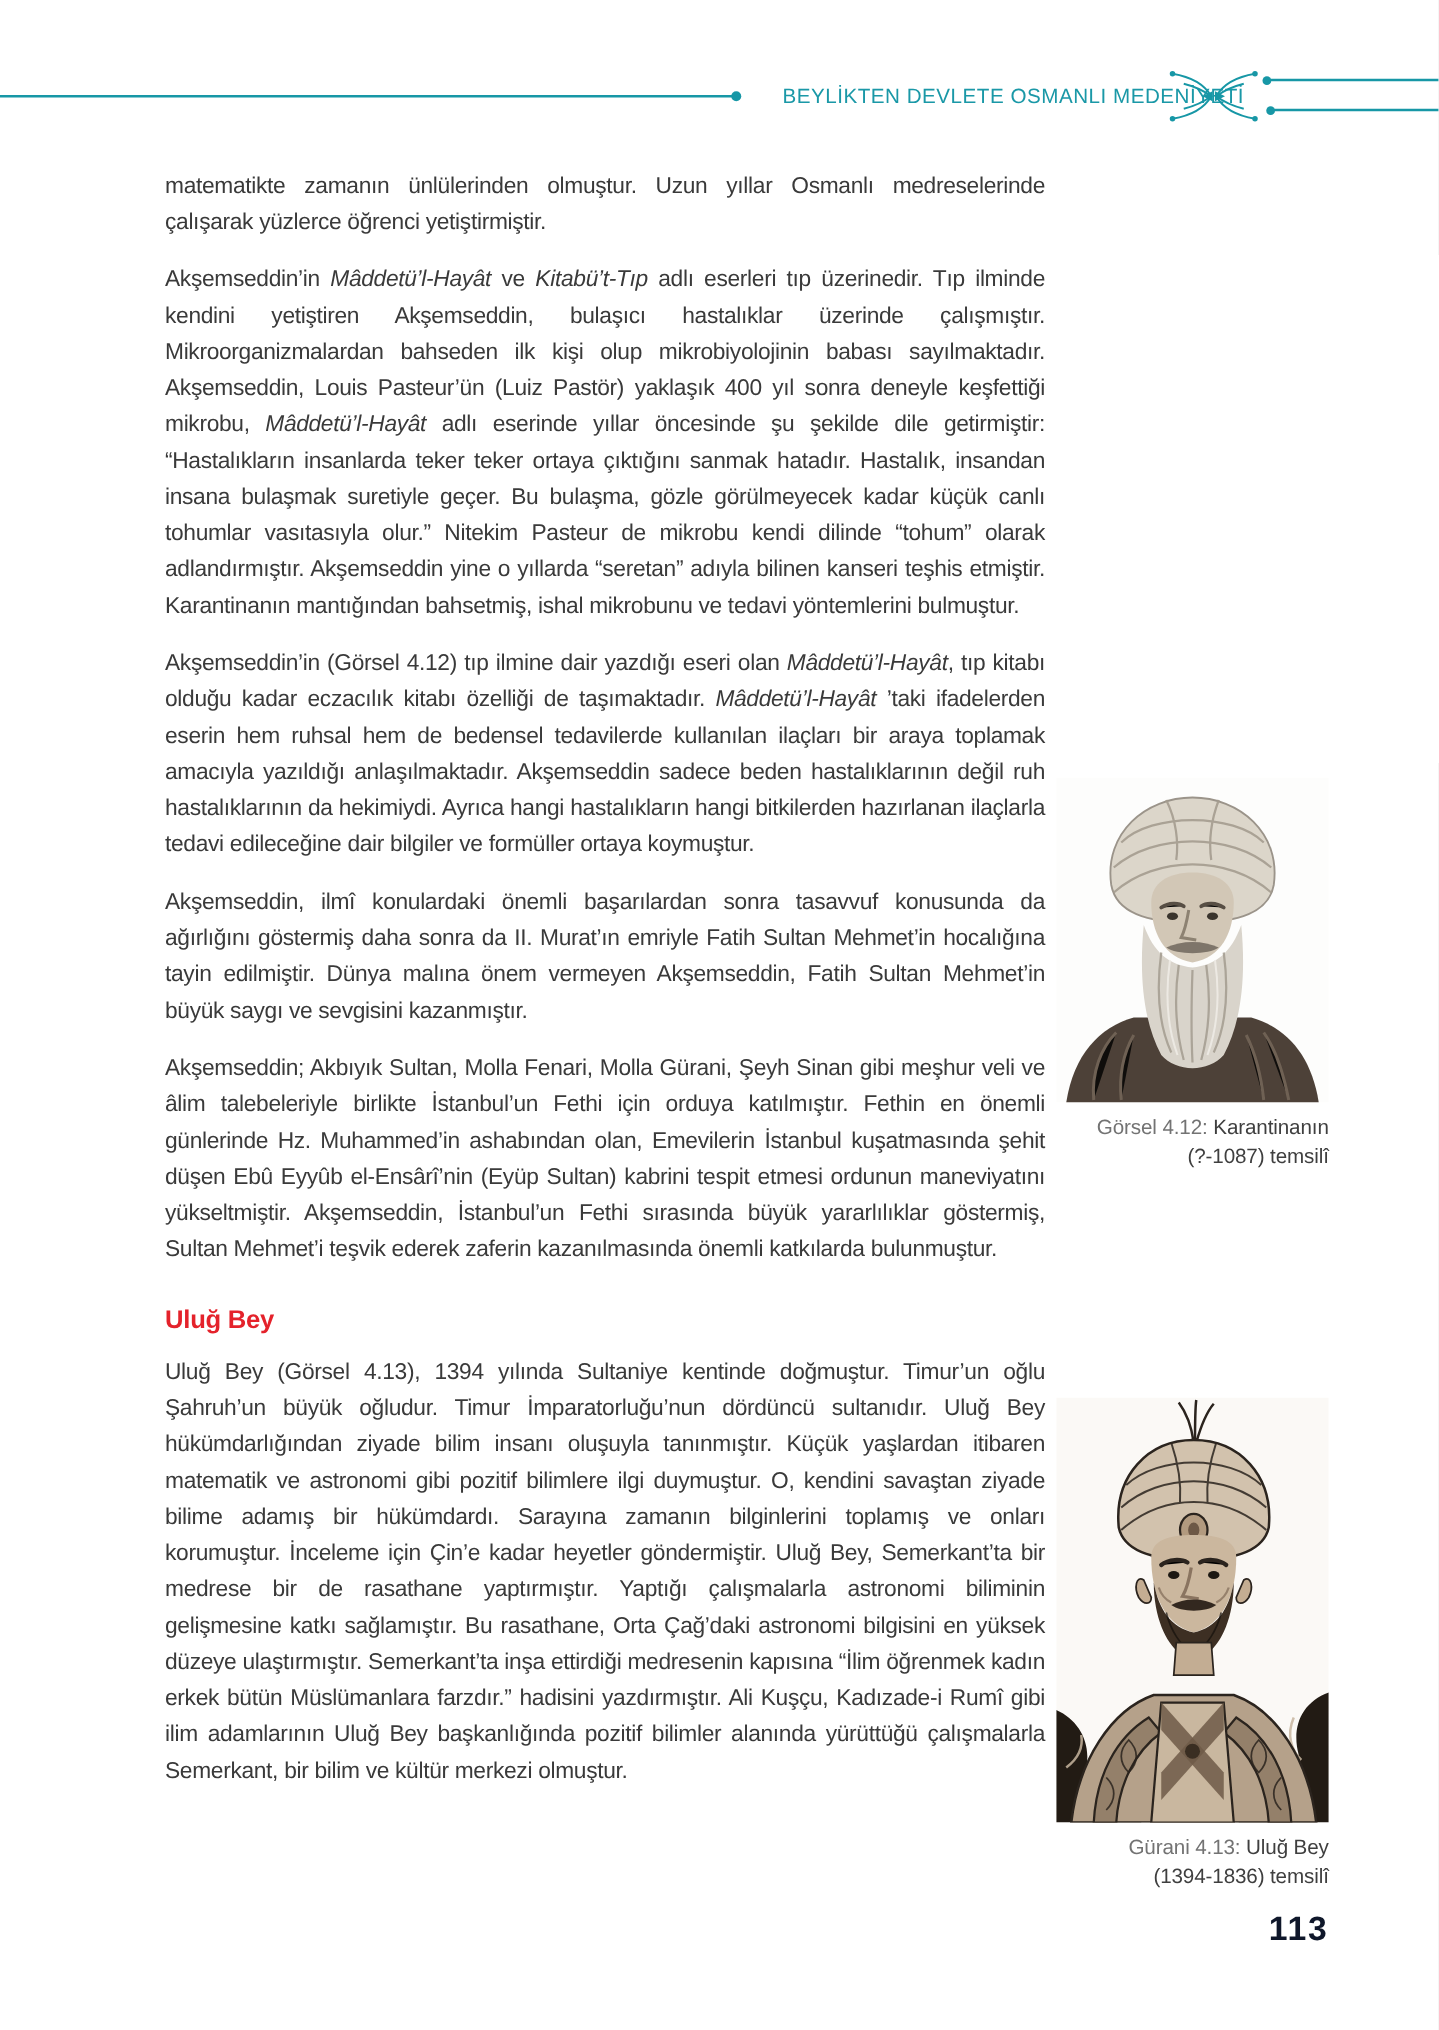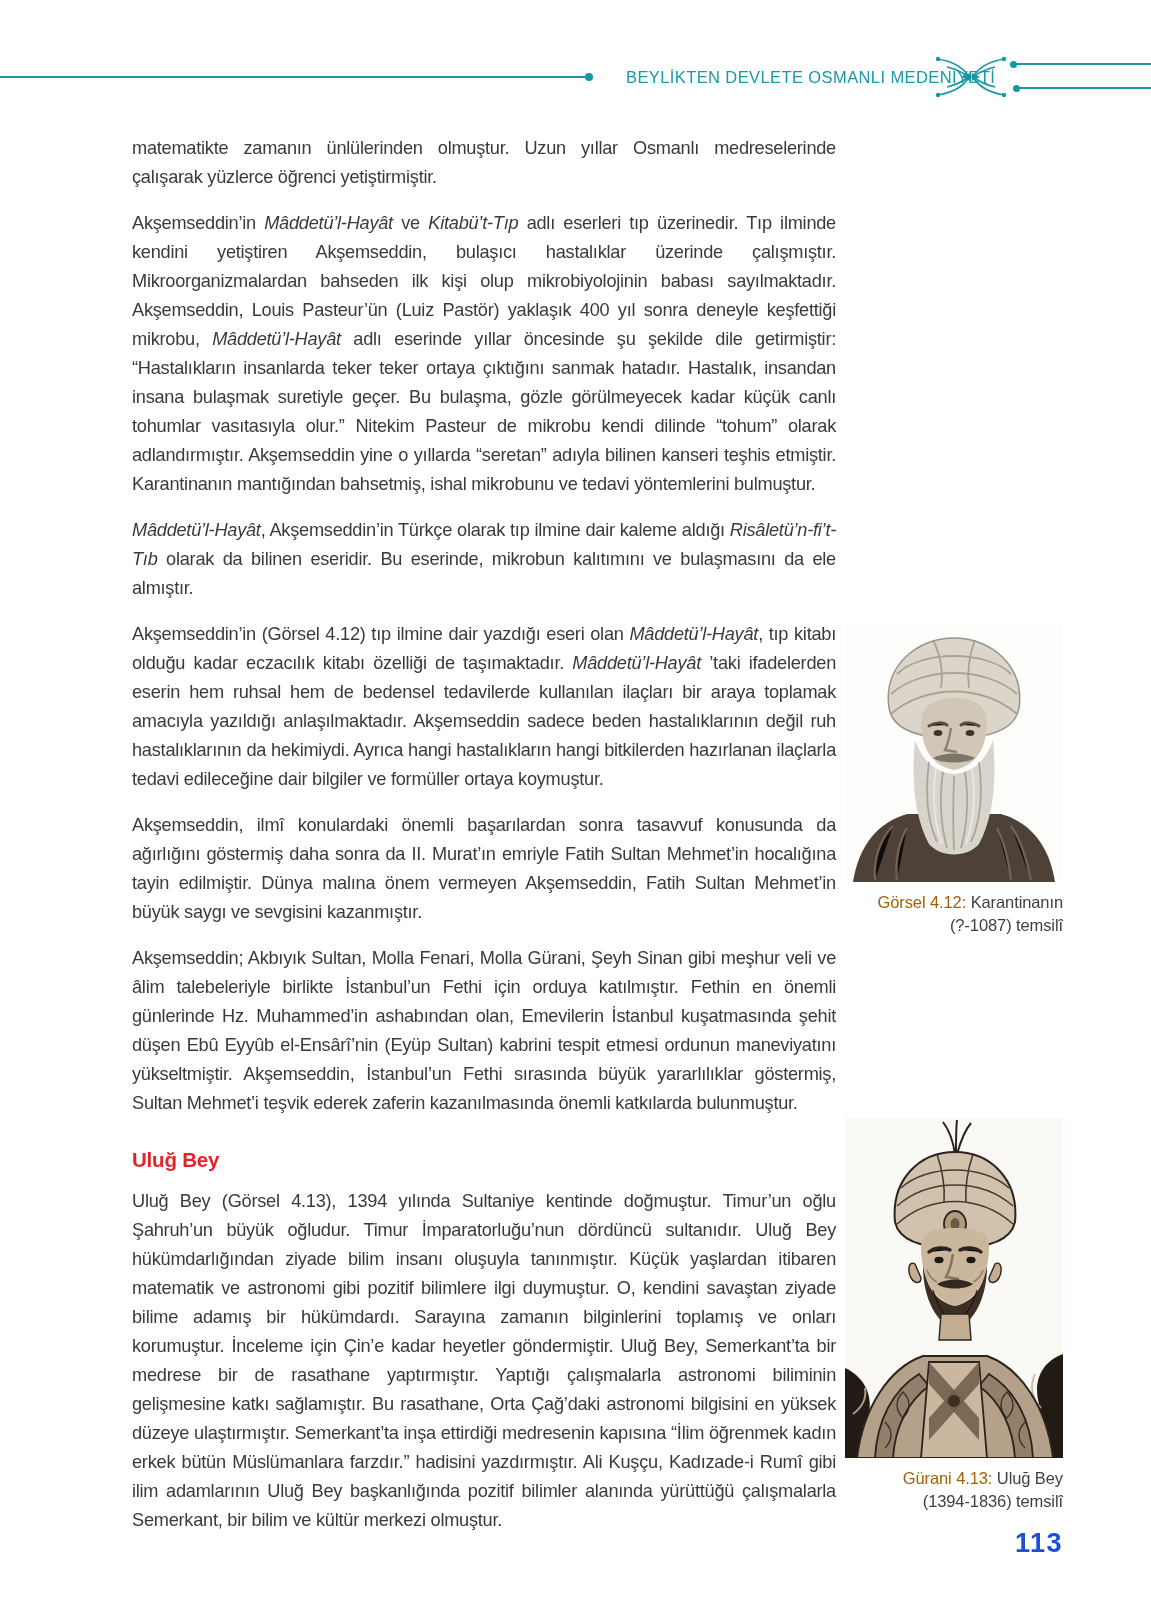--- a/index.html
+++ b/index.html
@@ -35,25 +35,25 @@
   }
   
   .figure{position:absolute;left:845px;width:218px;margin:0;padding:0;}
   .fig1{top:622px;}
   .fig2{top:1118px;}
   .figure svg{display:block;}
   .figcaption{
     margin-top:9px;text-align:right;font-size:16.5px;line-height:23px;
     letter-spacing:-0.1px;color:#3f3f3f;
   }
-  .cap-label{color:#a16207;}
+  .cap-label{color:#737373;}
   
   .page-number{
     position:absolute;top:1528px;right:88px;
-    color:#1d4ed8;font-weight:bold;font-size:27px;letter-spacing:1.5px;
+    color:#0f172a;font-weight:bold;font-size:27px;letter-spacing:1.5px;
   }
 </style>
 </head>
 <body>
 
 <div class="page">
 
   <div class="header">
     <div class="rule-left">
         <span class="enddot"></span>
@@ -81,21 +81,20 @@
         <span class="startdot"></span>
       </div>
     <div class="rule-right rr2">
         <span class="startdot"></span>
       </div>
   </div>
 
   <div class="maincol">
     <p><span>matematikte zamanın ünlülerinden olmuştur. Uzun yıllar Osmanlı medreselerinde çalışarak yüzlerce öğrenci yetiştirmiştir.</span></p>
     <p><span>Akşemseddin’in </span><span class="it">Mâddetü’l-Hayât</span><span> ve </span><span class="it">Kitabü’t-Tıp</span><span> adlı eserleri tıp üzerinedir. Tıp ilminde kendini yetiştiren Akşemseddin, bulaşıcı hastalıklar üzerinde çalışmıştır. Mikroorganizmalardan bahseden ilk kişi olup mikrobiyolojinin babası sayılmaktadır. Akşemseddin, Louis Pasteur’ün (Luiz Pastör) yaklaşık 400 yıl sonra deneyle keşfettiği mikrobu, </span><span class="it">Mâddetü’l-Hayât</span><span> adlı eserinde yıllar öncesinde şu şekilde dile getirmiştir: “Hastalıkların insanlarda teker teker ortaya çıktığını sanmak hatadır. Hastalık, insandan insana bulaşmak suretiyle geçer. Bu bulaşma, gözle görülmeyecek kadar küçük canlı tohumlar vasıtasıyla olur.” Nitekim Pasteur de mikrobu kendi dilinde “tohum” olarak adlandırmıştır. Akşemseddin yine o yıllarda “seretan” adıyla bilinen kanseri teşhis etmiştir. Karantinanın mantığından bahsetmiş, ishal mikrobunu ve tedavi yöntemlerini bulmuştur.</span></p>
-    <p><span class="it">Mâddetü’l-Hayât</span><span>, Akşemseddin’in Türkçe olarak tıp ilmine dair kaleme aldığı </span><span class="it">Risâletü’n-fi’t-Tıb</span><span> olarak da bilinen eseridir. Bu eserinde, mikrobun kalıtımını ve bulaşmasını da ele almıştır.</span></p>
     <p><span>Akşemseddin’in (Görsel 4.12) tıp ilmine dair yazdığı eseri olan </span><span class="it">Mâddetü’l-Hayât</span><span>, tıp kitabı olduğu kadar eczacılık kitabı özelliği de taşımaktadır. </span><span class="it">Mâddetü’l-Hayât</span><span> ’taki ifadelerden eserin hem ruhsal hem de bedensel tedavilerde kullanılan ilaçları bir araya toplamak amacıyla yazıldığı anlaşılmaktadır. Akşemseddin sadece beden hastalıklarının değil ruh hastalıklarının da hekimiydi. Ayrıca hangi hastalıkların hangi bitkilerden hazırlanan ilaçlarla tedavi edileceğine dair bilgiler ve formüller ortaya koymuştur.</span></p>
     <p><span>Akşemseddin, ilmî konulardaki önemli başarılardan sonra tasavvuf konusunda da ağırlığını göstermiş daha sonra da II. Murat’ın emriyle Fatih Sultan Mehmet’in hocalığına tayin edilmiştir. Dünya malına önem vermeyen Akşemseddin, Fatih Sultan Mehmet’in büyük saygı ve sevgisini kazanmıştır.</span></p>
     <p><span>Akşemseddin; Akbıyık Sultan, Molla Fenari, Molla Gürani, Şeyh Sinan gibi meşhur veli ve âlim talebeleriyle birlikte İstanbul’un Fethi için orduya katılmıştır. Fethin en önemli günlerinde Hz. Muhammed’in ashabından olan, Emevilerin İstanbul kuşatmasında şehit düşen Ebû Eyyûb el-Ensârî’nin (Eyüp Sultan) kabrini tespit etmesi ordunun maneviyatını yükseltmiştir. Akşemseddin, İstanbul’un Fethi sırasında büyük yararlılıklar göstermiş, Sultan Mehmet’i teşvik ederek zaferin kazanılmasında önemli katkılarda bulunmuştur.</span></p>
     <h2 class="section-heading">Uluğ Bey</h2>
     <p><span>Uluğ Bey (Görsel 4.13), 1394 yılında Sultaniye kentinde doğmuştur. Timur’un oğlu Şahruh’un büyük oğludur. Timur İmparatorluğu’nun dördüncü sultanıdır. Uluğ Bey hükümdarlığından ziyade bilim insanı oluşuyla tanınmıştır. Küçük yaşlardan itibaren matematik ve astronomi gibi pozitif bilimlere ilgi duymuştur. O, kendini savaştan ziyade bilime adamış bir hükümdardı. Sarayına zamanın bilginlerini toplamış ve onları korumuştur. İnceleme için Çin’e kadar heyetler göndermiştir. Uluğ Bey, Semerkant’ta bir medrese bir de rasathane yaptırmıştır. Yaptığı çalışmalarla astronomi biliminin gelişmesine katkı sağlamıştır. Bu rasathane, Orta Çağ’daki astronomi bilgisini en yüksek düzeye ulaştırmıştır. Semerkant’ta inşa ettirdiği medresenin kapısına “İlim öğrenmek kadın erkek bütün Müslümanlara farzdır.” hadisini yazdırmıştır. Ali Kuşçu, Kadızade-i Rumî gibi ilim adamlarının Uluğ Bey başkanlığında pozitif bilimler alanında yürüttüğü çalışmalarla Semerkant, bir bilim ve kültür merkezi olmuştur.</span></p>
   </div>
 
   <figure class="figure fig1">
     <div>
       <svg width="218" height="260" viewBox="0 0 218 260">

